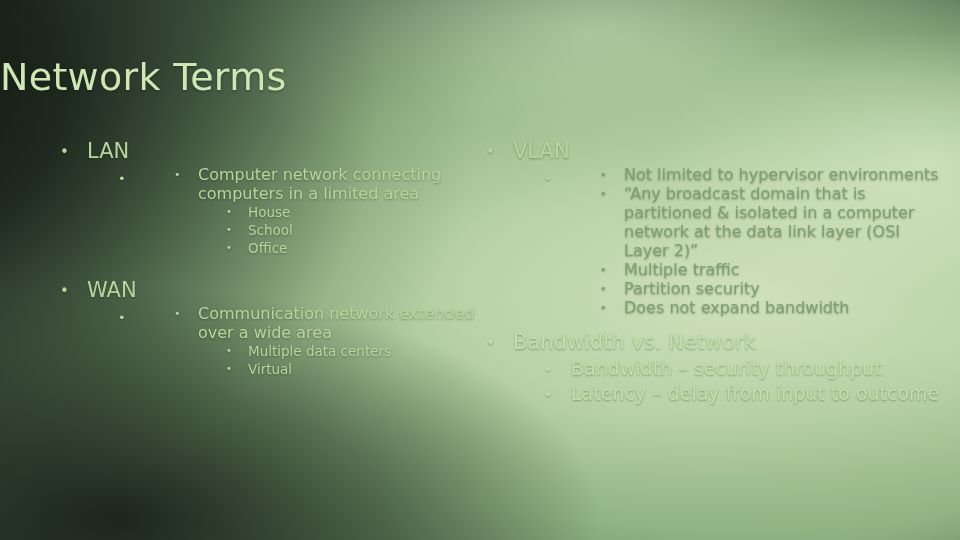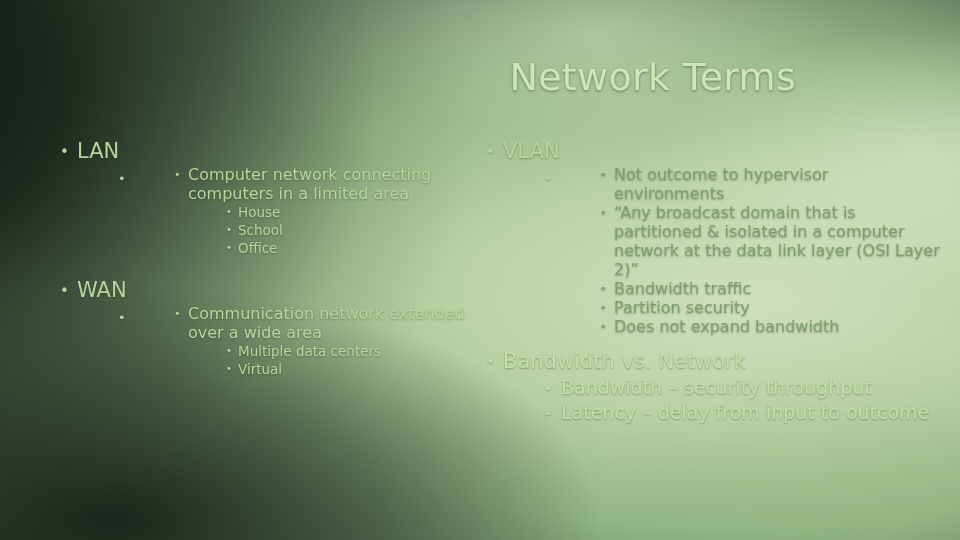--- a/index.html
+++ b/index.html
@@ -51,21 +51,21 @@
     position: absolute;
     inset: 0;
     background: radial-gradient(130% 110% at 50% 50%, rgba(0,0,0,0) 55%, rgba(10,16,10,0.45) 100%);
   }
 
   .title {
     position: absolute;
     left: 0;
     top: 54px;
     width: 796px;
-    text-align: right;
+    text-align: left;
     font-size: 38px;
     line-height: 46px;
     color: #cfe7b5;
     letter-spacing: 0.3px;
     text-shadow: 0 1px 3px rgba(20,30,18,0.45);
   }
 
   .col {
     position: absolute;
     top: 138px;
@@ -89,20 +89,21 @@
     text-shadow: 0 1px 2px rgba(25,35,22,0.35);
   }
   .bullet-mark {
     position: absolute;
     left: 0;
     top: 0;
     display: inline-block;
   }
   .bullet-text {
     display: block;
+    margin-left: 10px;
   }
 
   
   .lv1 > li {
     font-size: 21px;
     line-height: 27px;
     padding-left: 31px;
     margin-bottom: 1px;
   }
   .lv1 > li > .bullet-mark { font-size: 15px; left: 14px; top: 1px; }
@@ -219,29 +220,29 @@
     <ul class="lv1 right-block-top">
       <li>
         <span class="bullet-mark txt-light">•</span>
         <span class="bullet-text txt-light">VLAN</span>
         <ul class="lv2">
           <li>
             <span class="bullet-mark txt-light faded">•</span>
             <ul class="lv3">
               <li>
                 <span class="bullet-mark txt-mid">•</span>
-                <span class="bullet-text txt-mid">Not outcome to hypervisor environments</span>
+                <span class="bullet-text txt-mid">Not limited to hypervisor environments</span>
               </li>
               <li>
                 <span class="bullet-mark txt-mid">•</span>
                 <span class="bullet-text txt-mid">“Any broadcast domain that is partitioned &amp; isolated in a computer network at the data link layer (OSI Layer 2)”</span>
               </li>
               <li>
                 <span class="bullet-mark txt-mid">•</span>
-                <span class="bullet-text txt-mid">Bandwidth traffic</span>
+                <span class="bullet-text txt-mid">Multiple traffic</span>
               </li>
               <li>
                 <span class="bullet-mark txt-mid">•</span>
                 <span class="bullet-text txt-mid">Partition security</span>
               </li>
               <li>
                 <span class="bullet-mark txt-mid">•</span>
                 <span class="bullet-text txt-mid">Does not expand bandwidth</span>
               </li>
             </ul>

